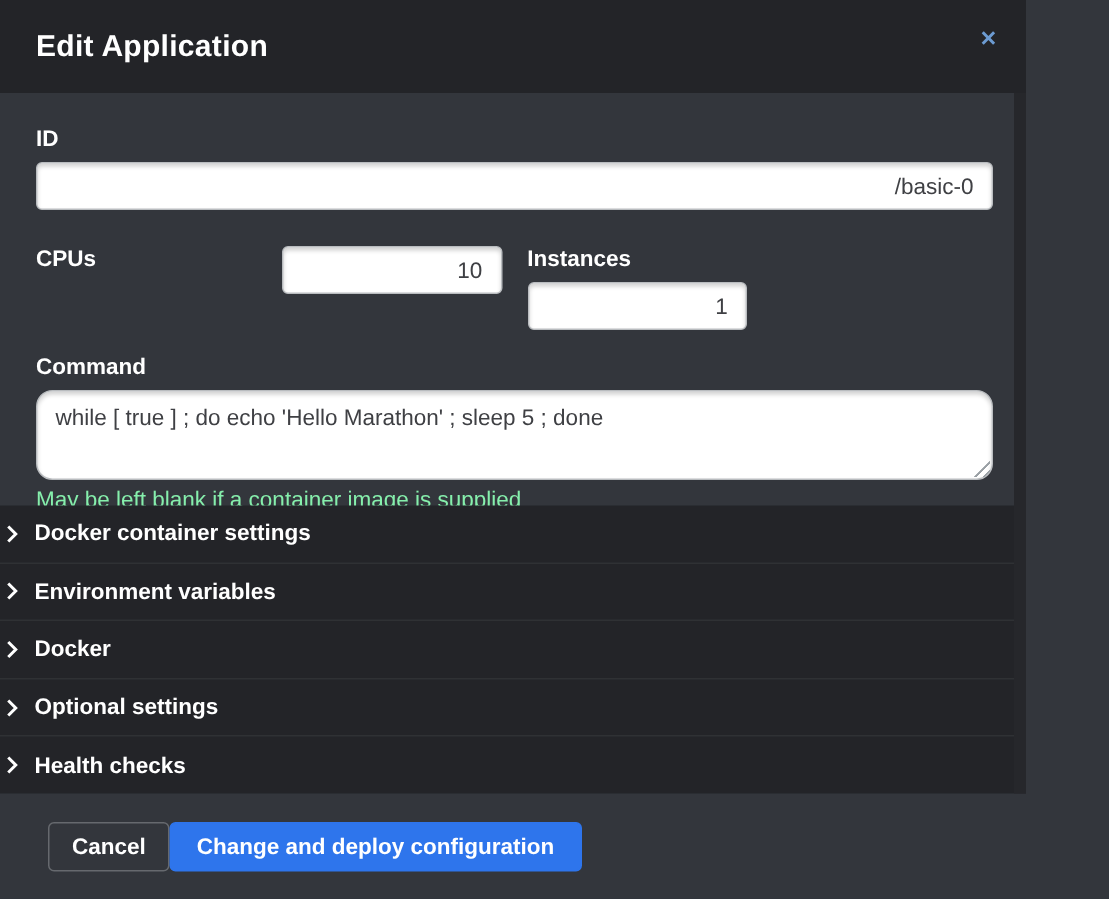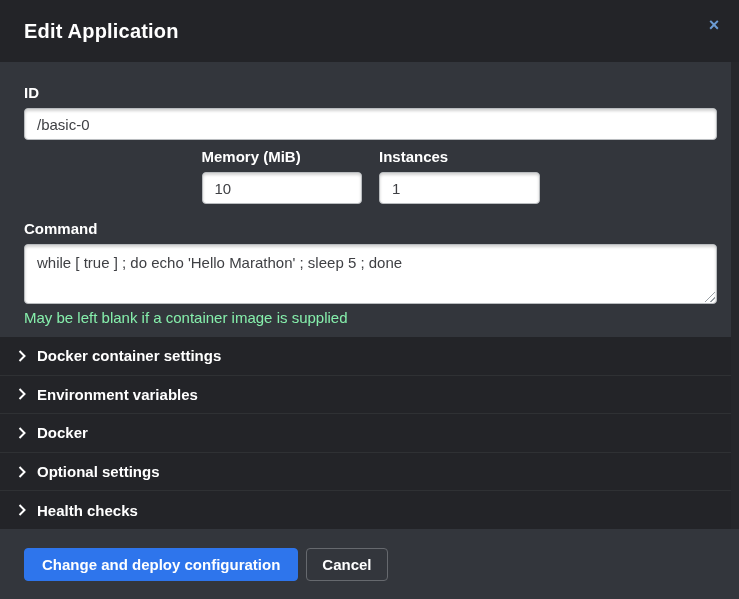--- a/index.html
+++ b/index.html
@@ -2,21 +2,21 @@
 <html><head>
 <meta charset="utf-8">
 <style>
   * { box-sizing: border-box; margin: 0; padding: 0; }
   html, body {
     width: 739px; height: 599px;
     overflow: hidden;
     font-family: "Liberation Sans", sans-serif;
     background: #33363c;
   }
-  .modal { width: 739px; height: 599px; display: flex; flex-direction: column; }
+  .modal { width: 684px; height: 599px; display: flex; flex-direction: column; }
 
   
   .modal-header {
     height: 62px; flex: 0 0 62px;
     background: #232428;
     display: flex; align-items: center;
     padding: 0 18px 0 24px;
     position: relative;
   }
   .modal-title {
@@ -53,32 +53,33 @@
     background: #ffffff;
     border: 1px solid #b9bcbf;
     border-radius: 4px;
     color: #3f4044;
     font-family: "Liberation Sans", sans-serif;
     font-size: 15px;
     padding: 0 12px;
     box-shadow: inset 0 2px 3px rgba(0,0,0,0.18);
     outline: none;
   }
-  .text-input { height: 32px; }
-  .field-group { margin-bottom: 8px; }
+  .text-input { height: 32px; text-align: right; }
+  .field-group { margin-bottom: 24px; }
   .field-row {
     display: grid;
     grid-template-columns: repeat(4, 1fr);
     column-gap: 17px;
     margin-bottom: 16px;
   }
   .textarea-wrap { position: relative; }
   .text-area {
     height: 60px; padding: 8px 12px; resize: none; display: block;
     line-height: 1.3;
+    border-radius: 11px;
   }
   .resize-grip {
     position: absolute; right: 2px; bottom: 2px; width: 11px; height: 11px;
     clip-path: polygon(100% 0, 100% 100%, 0 100%);
     background: repeating-linear-gradient(135deg,
       #9aa0a5 0px, #9aa0a5 1px, transparent 1px, transparent 4px);
   }
   .help-text {
     margin-top: 5px;
     color: #86efac; font-size: 15px;
@@ -86,21 +87,21 @@
 
   
   .accordion {
     background: #232428;
     height: 192px; flex: 0 0 192px;
     display: flex; flex-direction: column;
   }
   .accordion-row {
     flex: 1 1 auto;
     display: flex; align-items: center;
-    padding-left: 18px;
+    padding-left: 4px;
     cursor: pointer;
     text-align: center;
   }
   .accordion-row + .accordion-row { border-top: 1px solid #2f3134; }
   .chevron { display: inline-flex; margin-right: 11px; }
   .accordion-label {
     color: #ffffff; font-size: 15px; font-weight: 700;
   }
 
   
@@ -149,23 +150,23 @@
 
     <div class="form-section">
 
       <div class="field-group">
         <label class="field-label">ID</label>
         <input class="text-input" type="text" value="/basic-0" style="">
       </div>
 
       <div class="field-row">
         <div>
+          <label class="field-label">CPUs</label>
         </div>
         <div>
-          <label class="field-label">Memory (MiB)</label>
           <input class="text-input" type="text" value="10" style="">
         </div>
         <div>
           <label class="field-label">Instances</label>
           <input class="text-input" type="text" value="1" style="">
         </div>
       </div>
 
       <div class="field-group">
         <label class="field-label">Command</label>
@@ -222,17 +223,17 @@
               <path d="M1.5 1 L6.5 6 L1.5 11" stroke="#ffffff" stroke-width="2" fill="none"></path>
             </svg>
         </span>
         <span class="accordion-label">Health checks</span>
       </div>
 
     </div>
   </div>
 
   <div class="modal-footer">
+    <button class="btn btn-cancel">Cancel</button>
     <button class="btn btn-primary">Change and deploy configuration</button>
-    <button class="btn btn-cancel">Cancel</button>
   </div>
 
 </div>
 
 </body></html>

